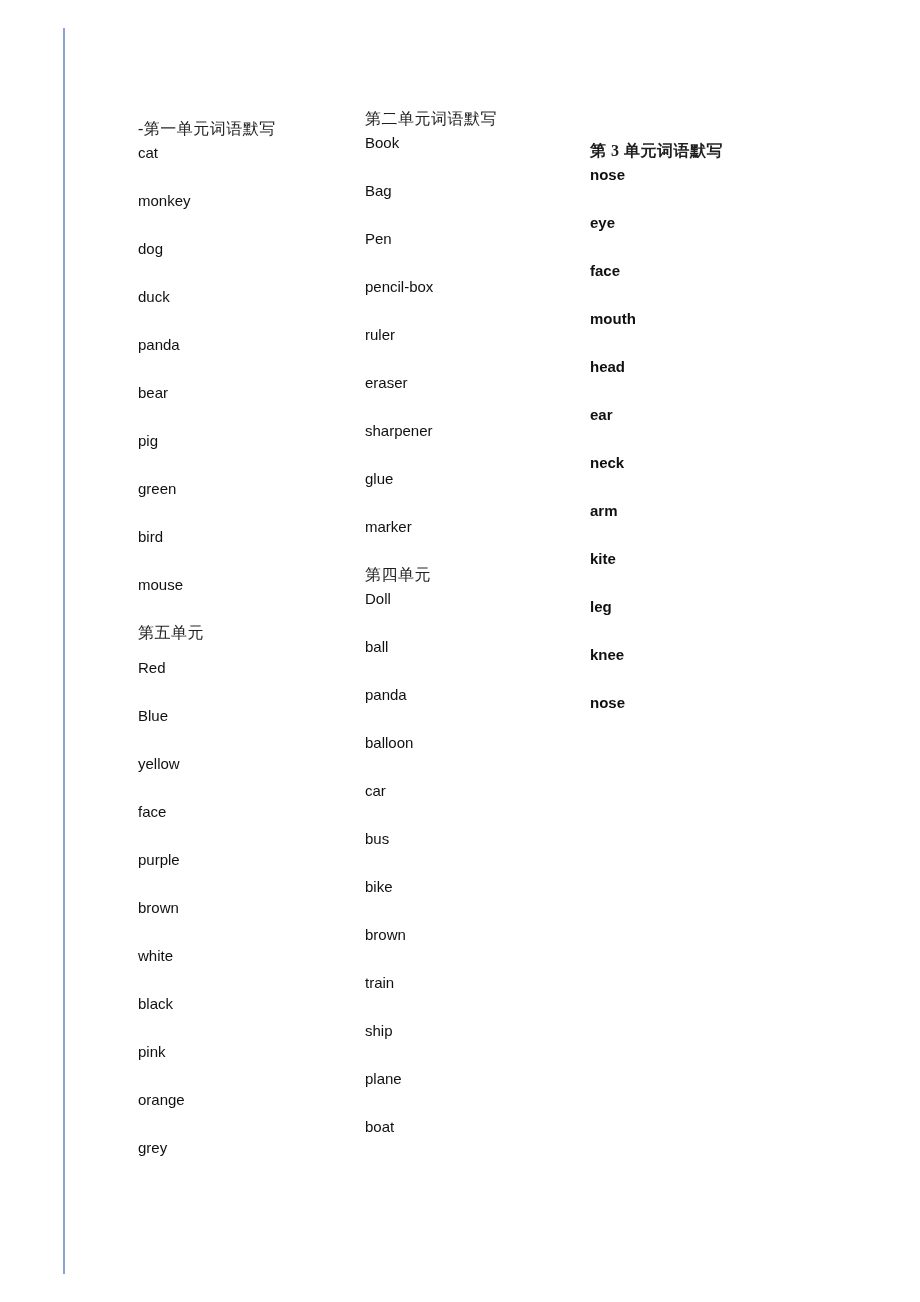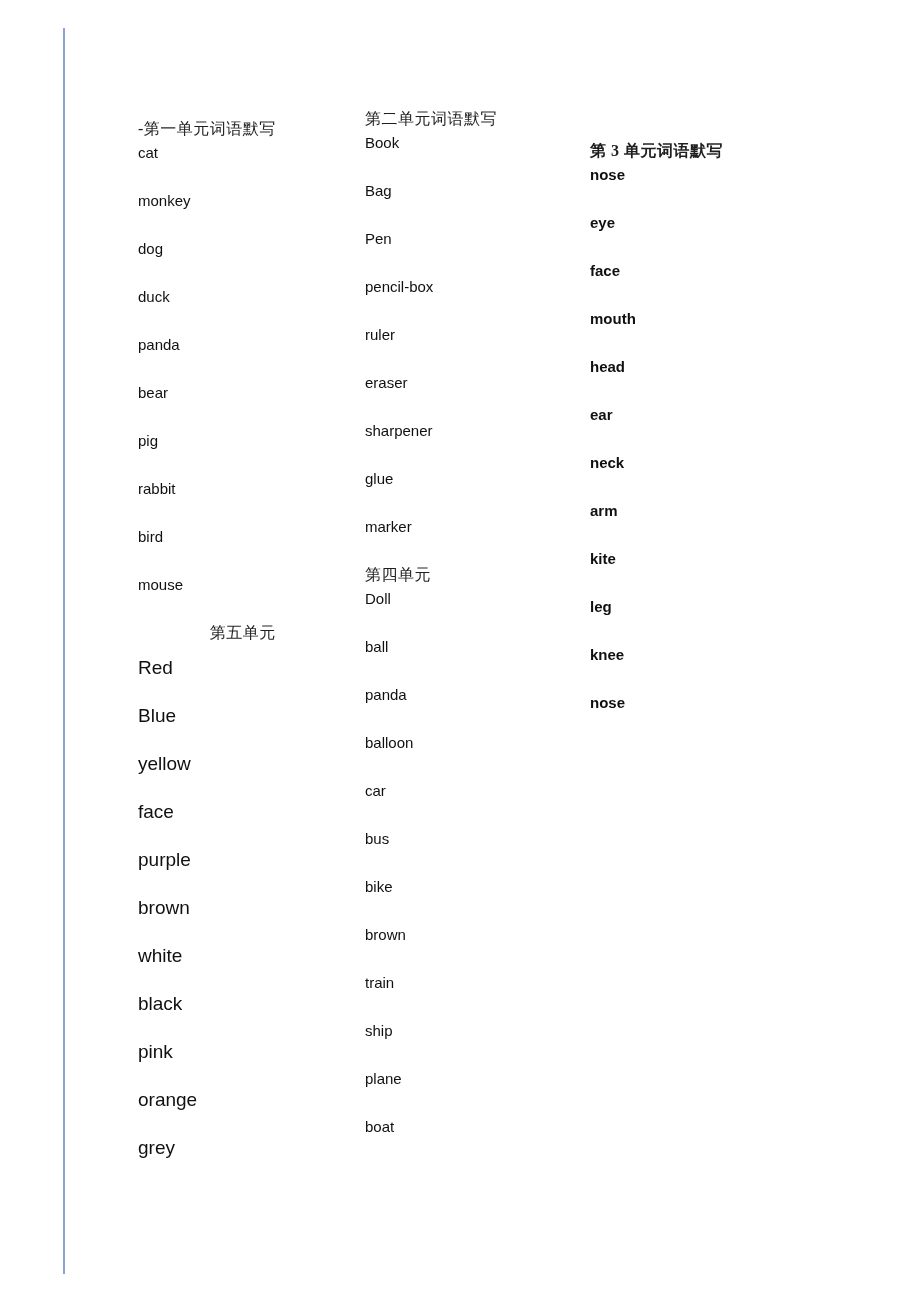--- a/index.html
+++ b/index.html
@@ -38,45 +38,44 @@
     letter-spacing: 0.5px;
     margin: 0;
   }
   .word {
     font-size: 15px;
     line-height: 24px;
     margin: 0 0 24px 0;
     color: #101010;
   }
   .word.large {
-    font-size: 19px;
+    font-size: 15px;
   }
   .gap-before {
     margin-top: 24px;
-    text-align: right;
   }
   .header + .word.large {
     margin-top: 11px;
   }
 </style>
 </head>
 <body>
 
 <div id="page" style="background: rgb(255, 255, 255);">
   <div class="margin-line" style="background: rgb(139, 163, 212);"></div>
   <div class="col col-1">
       <div class="header">-第一单元词语默写</div>
       <div class="word">cat</div>
       <div class="word">monkey</div>
       <div class="word">dog</div>
       <div class="word">duck</div>
       <div class="word">panda</div>
       <div class="word">bear</div>
       <div class="word">pig</div>
-      <div class="word">rabbit</div>
+      <div class="word">green</div>
       <div class="word">bird</div>
       <div class="word">mouse</div>
       <div class="header gap-before">第五单元</div>
       <div class="word large">Red</div>
       <div class="word large">Blue</div>
       <div class="word large">yellow</div>
       <div class="word large">face</div>
       <div class="word large">purple</div>
       <div class="word large">brown</div>
       <div class="word large">white</div>

